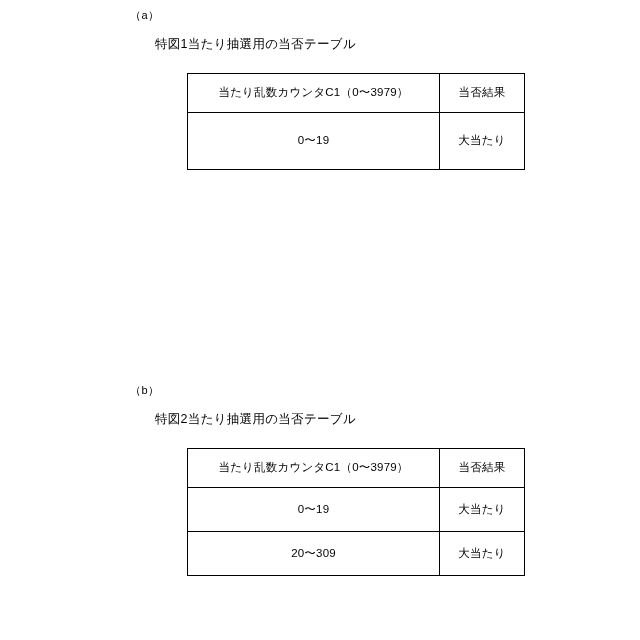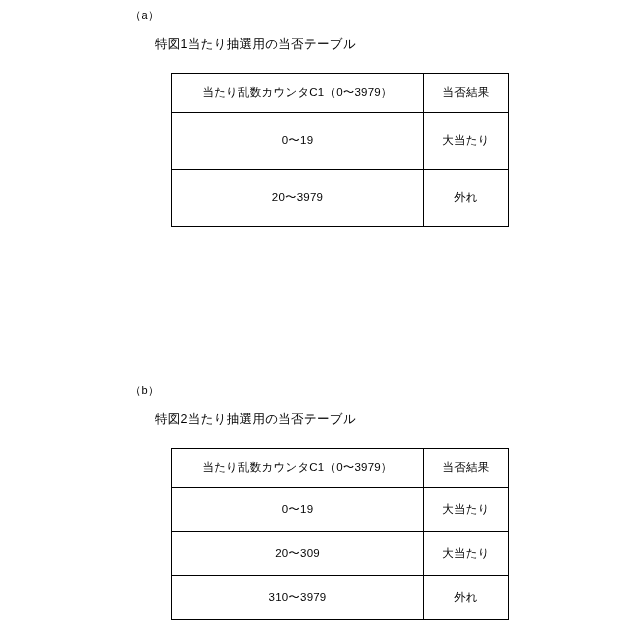--- a/index.html
+++ b/index.html
@@ -34,21 +34,21 @@
     position: absolute;
     left: 0;
     top: 36px;
     width: 511px;
     text-align: center;
     font-size: 12.5px;
     letter-spacing: 0.3px;
   }
   .tbl-wrap {
     position: absolute;
-    left: 171px;
+    left: 187px;
     top: 73px;
   }
   table.lot-table {
     border-collapse: collapse;
     table-layout: fixed;
   }
   table.lot-table td {
     border: 1px solid #000000;
     font-size: 11.5px;
     text-align: center;
@@ -94,28 +94,20 @@
           </td>
         </tr>
         <tr>
           <td>
             <span class="cell-text">0〜19</span>
           </td>
           <td>
             <span class="cell-text">大当たり</span>
           </td>
         </tr>
-        <tr>
-          <td>
-            <span class="cell-text">20〜3979</span>
-          </td>
-          <td>
-            <span class="cell-text">外れ</span>
-          </td>
-        </tr>
       </tbody>
     </table>
   </div>
 </div>
 
 <div class="figure-block" id="figure-b">
   <div class="fig-label">（b）</div>
   <div class="fig-title">特図2当たり抽選用の当否テーブル</div>
   <div class="tbl-wrap">
     <table class="lot-table" id="table-b">
@@ -141,24 +133,16 @@
           </td>
         </tr>
         <tr>
           <td>
             <span class="cell-text">20〜309</span>
           </td>
           <td>
             <span class="cell-text">大当たり</span>
           </td>
         </tr>
-        <tr>
-          <td>
-            <span class="cell-text">310〜3979</span>
-          </td>
-          <td>
-            <span class="cell-text">外れ</span>
-          </td>
-        </tr>
       </tbody>
     </table>
   </div>
 </div>
 
 </body></html>

